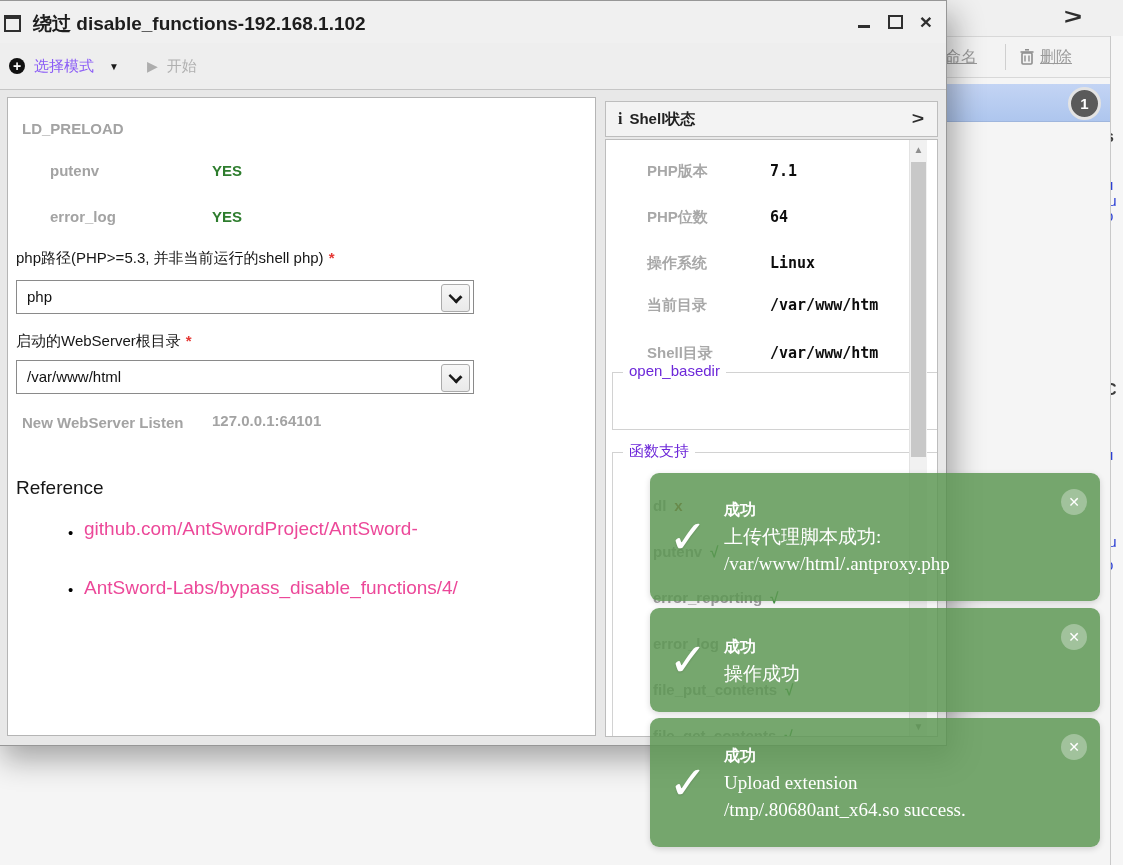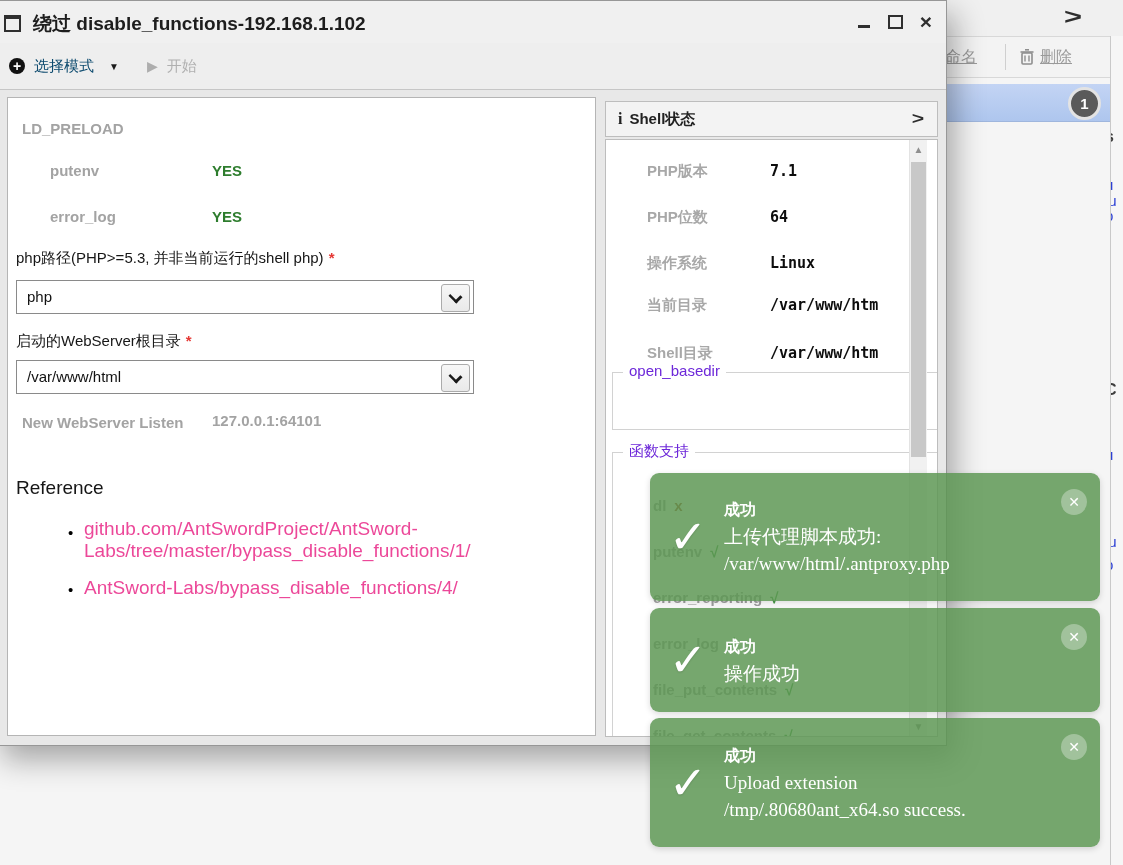--- a/index.html
+++ b/index.html
@@ -40,21 +40,21 @@
   .wbtn{width:16px;height:16px;display:flex;align-items:center;justify-content:center;cursor:default;}
   #min-glyph{width:12px;height:3px;background:#2f2f2f;margin-top:8px;}
   #max-glyph{width:11px;height:10px;border:2px solid #2f2f2f;}
   #close-glyph{font-size:21px;font-weight:bold;color:#2f2f2f;line-height:16px;}
 
   #toolbar{left:0;top:42px;width:951px;height:46px;background:#eeeeee;border-bottom:1px solid #c6c6c6;
            display:flex;align-items:center;}
   #mode-btn{display:flex;align-items:center;margin-left:14px;}
   #plus-circle{width:16px;height:16px;border-radius:50%;background:#111;color:#fff;font-size:14px;
                font-weight:bold;display:flex;align-items:center;justify-content:center;line-height:14px;}
-  #mode-label{margin-left:9px;font-size:15px;color:#0c4a6e;}
+  #mode-label{margin-left:9px;font-size:15px;color:#8b5cf6;}
   #mode-caret{margin-left:15px;font-size:10px;color:#1a1a1a;}
   #start-btn{display:flex;align-items:center;margin-left:28px;color:#b0b0b0;}
   #play-glyph{font-size:14px;margin-right:9px;color:#adadad;}
   #start-label{font-size:15px;}
 
   
   #left-panel{left:12px;top:96px;width:589px;height:639px;background:#fff;border:1px solid #b5b5b5;
               box-sizing:border-box;overflow:hidden;}
   .glabel{color:#a3a3a3;font-weight:bold;font-size:15px;}
   #ld-title{left:14px;top:22px;}
@@ -217,21 +217,20 @@
         </span>
     </div>
 
     <span class="abs glabel" id="listen-label">New WebServer Listen</span>
     <span class="abs" id="listen-value">127.0.0.1:64101</span>
 
     <span class="abs" id="reference-title">Reference</span>
     <span class="bullet" id="b1">•</span>
     <span class="link" id="link1">
       <span>github.com/AntSwordProject/AntSword-</span><br>
-      <span>Labs/tree/master/bypass_disable_functions/1/</span>
     </span>
     <span class="bullet" id="b2">•</span>
     <span class="link" id="link2">AntSword-Labs/bypass_disable_functions/4/</span>
   </div>
 
   <div class="abs" id="status-header">
     <span id="info-i">i</span>
     <span id="status-title">Shell状态</span>
     <span id="status-chevron">&gt;</span>
   </div>

